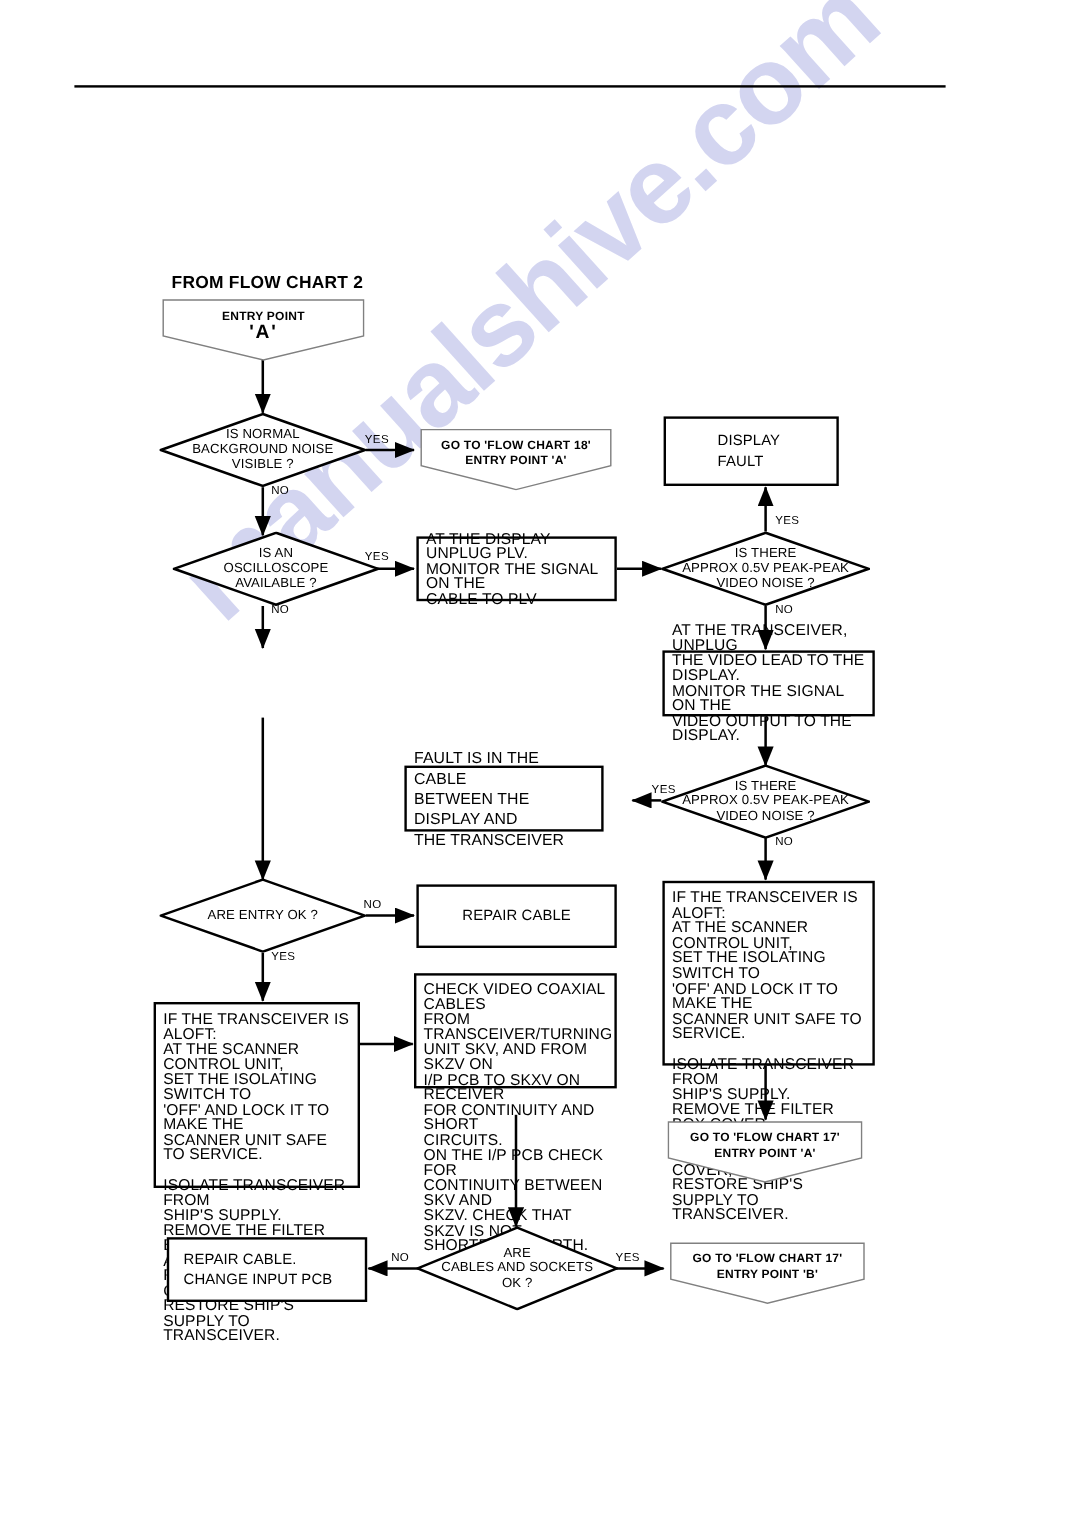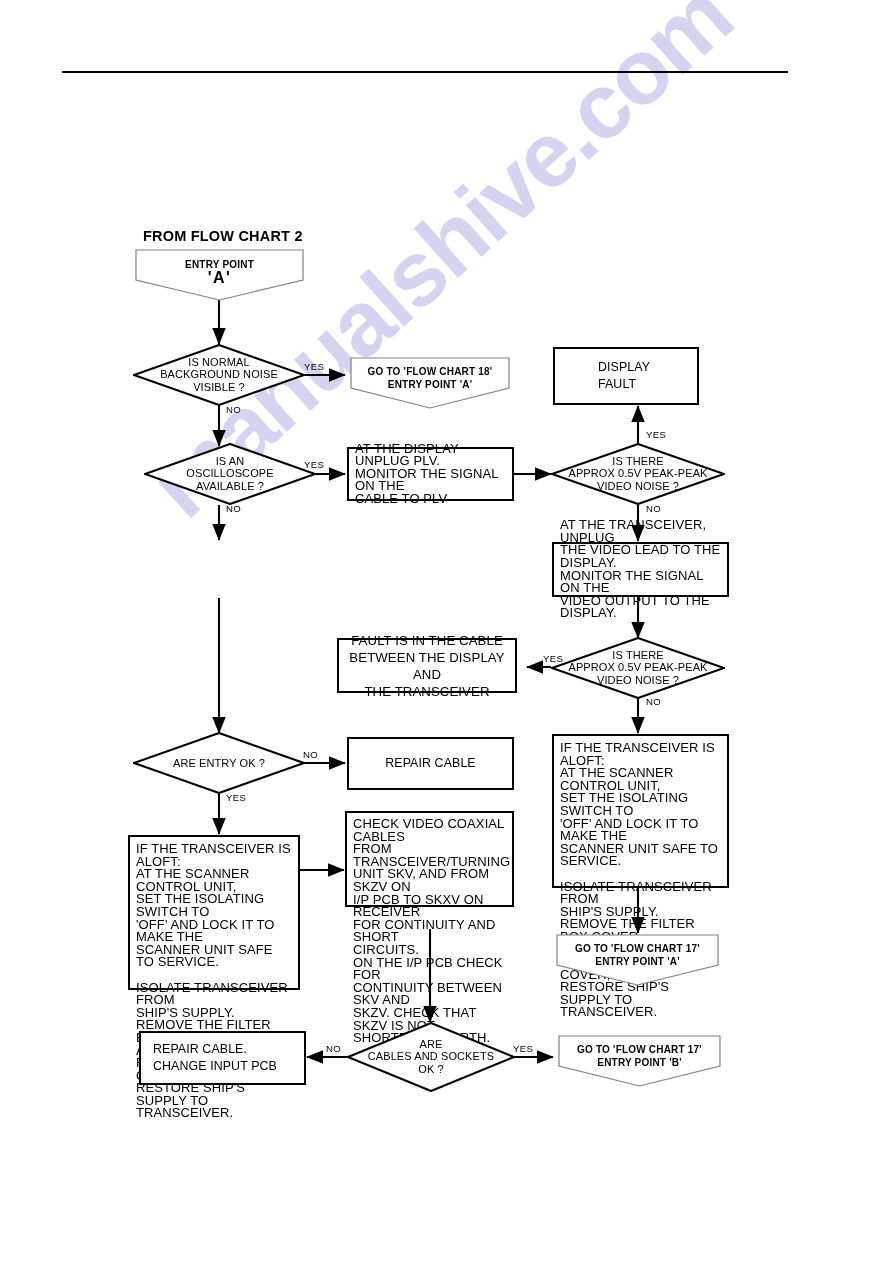--- a/index.html
+++ b/index.html
@@ -258,21 +258,21 @@
   </div>
 
 
   <div class="node boxnode" style="left:552px; top:542px; width:177px; height:55px;">
     <div class="boxtext">AT THE TRANSCEIVER, UNPLUG
 THE VIDEO LEAD TO THE DISPLAY.
 MONITOR THE SIGNAL ON THE
 VIDEO OUTPUT TO THE DISPLAY.</div>
   </div>
 
-  <div class="node boxnode" style="left:337px; top:638px; width:180px; height:55px;text-align:center;">
+  <div class="node boxnode" style="left:337px; top:638px; width:166px; height:55px;">
     <div class="boxtext big">FAULT IS IN THE CABLE
 BETWEEN THE DISPLAY AND
 THE TRANSCEIVER</div>
   </div>
 
   <div class="diamond" style="left:551px; top:637px; width:174px; height:62px;">
     <svg width="174" height="62" viewBox="0 0 174 62">
       <polygon points="87,1 173,31 87,61 1,31" fill="#fff" stroke="#000" stroke-width="2.1"></polygon>
     </svg>
     <div class="dlabel">IS THERE

